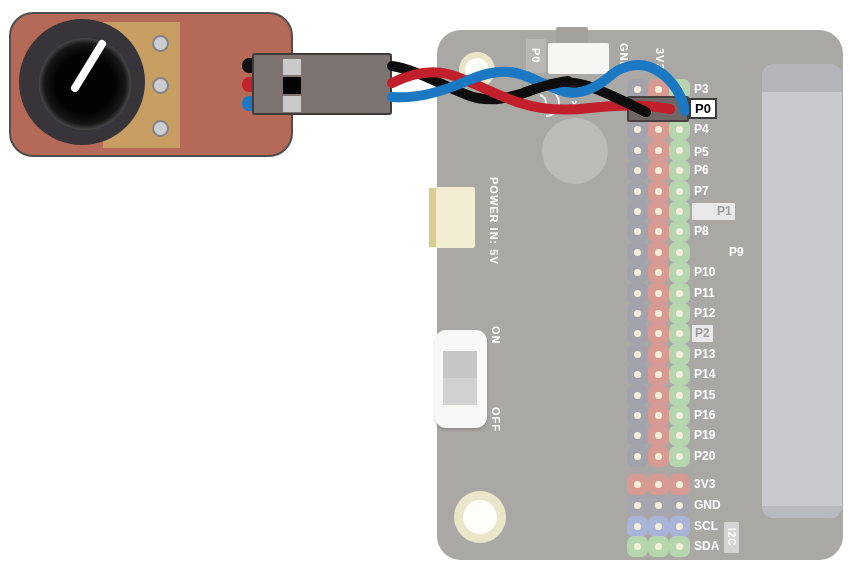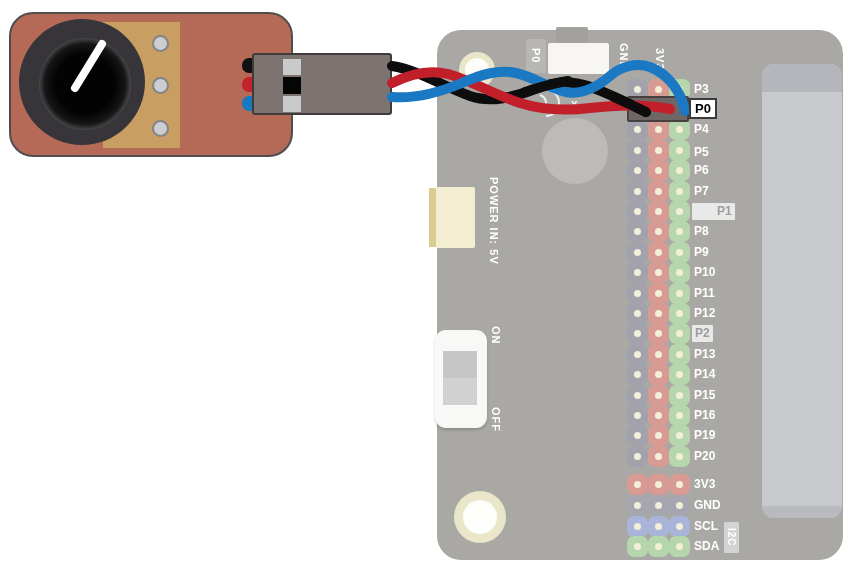--- a/index.html
+++ b/index.html
@@ -214,21 +214,21 @@
       <div class="pin-label" style="top: 223.3px;">P8</div>
       <div class="pad" style="left: 627px; top: 241.7px; background: rgb(162, 162, 173);">
         <div class="dot" style="background: rgb(243, 239, 217);"></div>
       </div>
       <div class="pad" style="left: 648px; top: 241.7px; background: rgb(216, 155, 148);">
         <div class="dot" style="background: rgb(243, 239, 217);"></div>
       </div>
       <div class="pad" style="left: 669px; top: 241.7px; background: rgb(182, 215, 173);">
         <div class="dot" style="background: rgb(243, 239, 217);"></div>
       </div>
-      <div class="pin-label" style="top: 243.7px;">P9</div>
+      <div class="pin-label" style="top: 243.7px; margin-left: 35px;">P9</div>
       <div class="pad" style="left: 627px; top: 262.1px; background: rgb(162, 162, 173);">
         <div class="dot" style="background: rgb(243, 239, 217);"></div>
       </div>
       <div class="pad" style="left: 648px; top: 262.1px; background: rgb(216, 155, 148);">
         <div class="dot" style="background: rgb(243, 239, 217);"></div>
       </div>
       <div class="pad" style="left: 669px; top: 262.1px; background: rgb(182, 215, 173);">
         <div class="dot" style="background: rgb(243, 239, 217);"></div>
       </div>
       <div class="pin-label" style="top: 264.1px;">P10</div>

